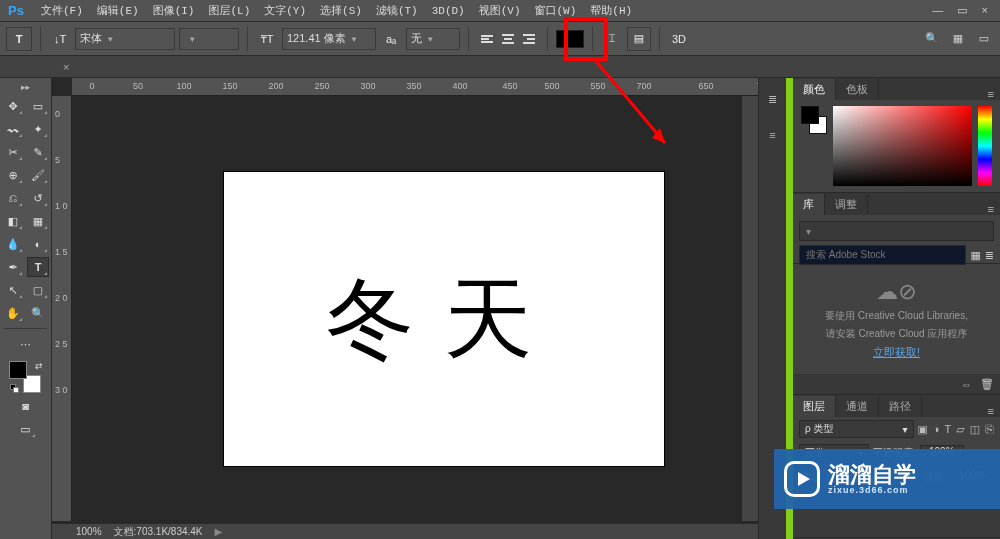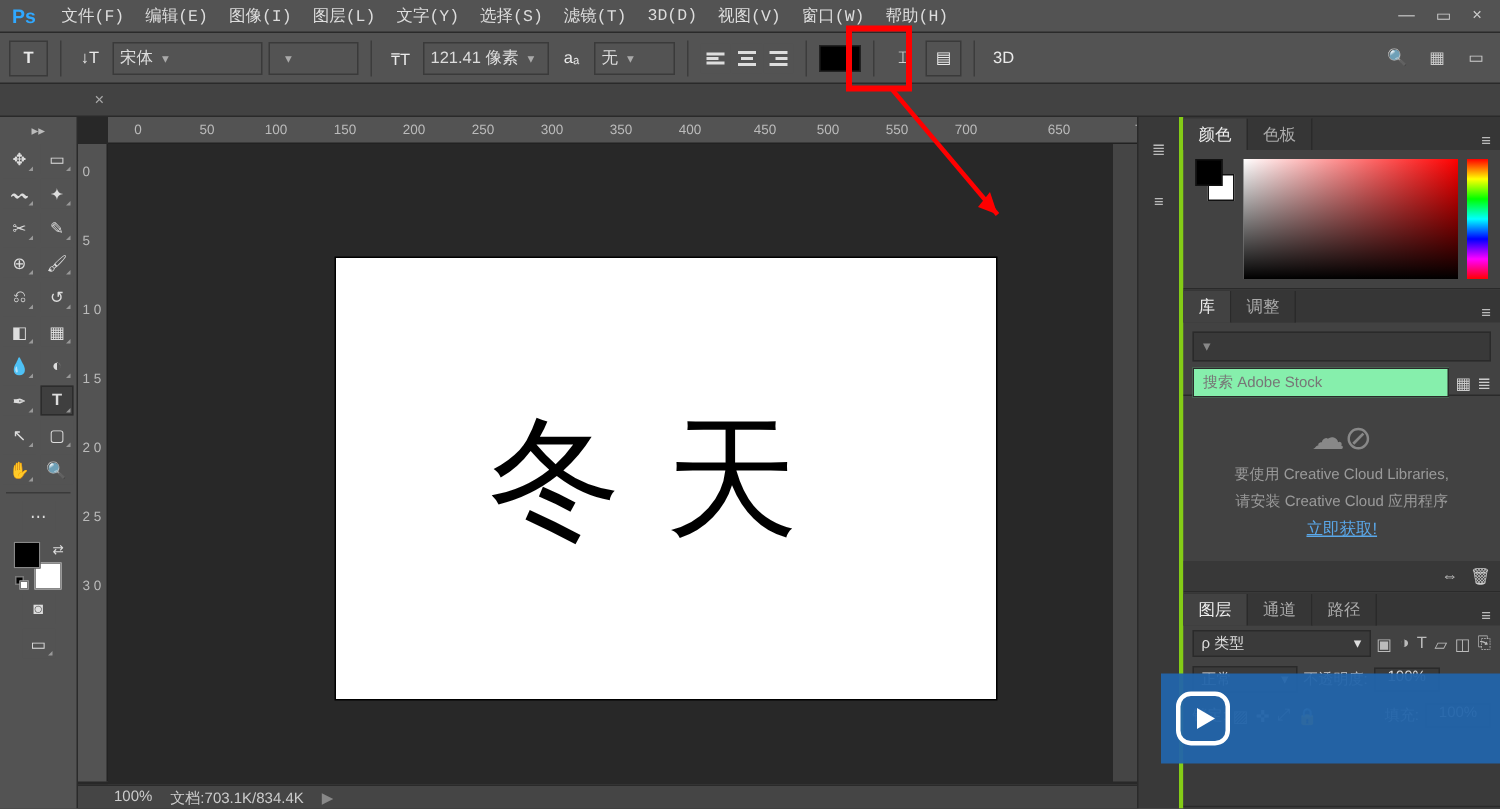--- a/index.html
+++ b/index.html
@@ -56,21 +56,21 @@
   .canvas-area { position:absolute; top:18px; left:20px; right:0; bottom:18px; }
   .doc-canvas { position:absolute; background:#fff; box-shadow:0 0 0 1px #000; }
   .canvas-text { font-family: "SimSun","宋体",serif; font-size:88px; color:#000; letter-spacing:30px; }
   .scroll-h { position:absolute; left:20px; right:0; bottom:0; height:16px; background:#454545; display:flex; align-items:center;}
   .scroll-h .track{ flex:1; height:12px; background:#3a3a3a; margin:0 4px; position:relative;}
   .scroll-h .thumb{ position:absolute; left:45%; width:110px; height:12px; background:#5f5f5f;}
   .scroll-v { position:absolute; top:18px; right:0; width:16px; bottom:18px; background:#454545;}
   .status-strip{position:absolute;left:0;right:0;bottom:0;height:16px;padding-left:24px;font-size:10px;color:#ccc;display:flex;align-items:center;gap:12px;background:#454545;border-top:1px solid #2a2a2a;}
 
   
-  .right-col { width:214px; background:#424242; display:flex; flex-direction:column; border-left:3px solid #84cc16;}
+  .right-col { width:214px; background:#424242; display:flex; flex-direction:column; border-left:7px solid #84cc16;}
   .right-dock-strip{ width:28px; background:#393939; display:flex; flex-direction:column; align-items:center; padding-top:12px; gap:18px; border-left:1px solid #2a2a2a;}
   .dock-icon { width:18px;height:18px; display:flex;align-items:center;justify-content:center; color:#bbb;}
   .panel { background:#424242; border-bottom:1px solid #2a2a2a; }
   .panel-tabs { height:22px; display:flex; align-items:flex-end; background:#363636; gap:0;}
   .panel-tab { padding:3px 10px; background:#363636; color:#aaa; font-size:11px; border-right:1px solid #2a2a2a;}
   .panel-tab.active { background:#424242; color:#eee; }
   .panel-body { position:relative; }
   .color-picker { display:flex; height:92px; padding:6px 8px; gap:6px;}
   .cp-swatch { width:26px; display:flex;flex-direction:column;gap:2px;}
   .cp-fb { position:relative;height:28px;}
@@ -136,21 +136,21 @@
     <div class="combo" style="width:100px;">
       <span>宋体</span>
         <span class="caret">▾</span>
     </div>
     <div class="combo" style="width:60px;">
       <span></span>
         <span class="caret">▾</span>
     </div>
     <div class="ob-sep"></div>
     <div class="ob-item">₸T</div>
-    <div class="combo" style="width:84px;">
+    <div class="combo" style="width:94px;">
       <span>121.41 像素</span>
         <span class="caret">▾</span>
     </div>
     <div class="ob-item">aₐ</div>
     <div class="combo" style="width:54px;">
       <span>无</span>
         <span class="caret">▾</span>
     </div>
     <div class="ob-sep"></div>
     <div class="align-group">
@@ -321,21 +321,21 @@
           <div class="panel-tabs">
             <div class="panel-tab active">库</div>
             <div class="panel-tab">调整</div>
             <div class="panel-menu">≡</div>
           </div>
           <div class="panel-body">
             <div class="select">
                 <span class="caret" style="margin-right:4px;">▾</span>
               </div>
             <div style="display:flex;gap:4px;margin-top:4px;align-items:center;">
-              <div class="select" style="flex:1;background:#86efac;" title="搜索 Adobe Stock">
+              <div class="select" style="flex:1;background:#0f172a;" title="搜索 Adobe Stock">
                 <span style="color:#777;">搜索 Adobe Stock</span>
               </div>
               <span>▦</span>
               <span>≣</span>
             </div>
           </div>
         </div>
 
         <div class="panel cc-panel">
           <div class="panel-body">
@@ -406,13 +406,17 @@
 
       </div>
     </div>
   </div>
 </div>
 
 <div class="watermark">
   <div class="wm-badge">
       <div class="wm-tri"></div>
     </div>
+  <div class="wm-text">
+    <span>溜溜自学</span>
+    <span class="wm-sub">zixue.3d66.com</span>
+  </div>
 </div>
 
 </body></html>

